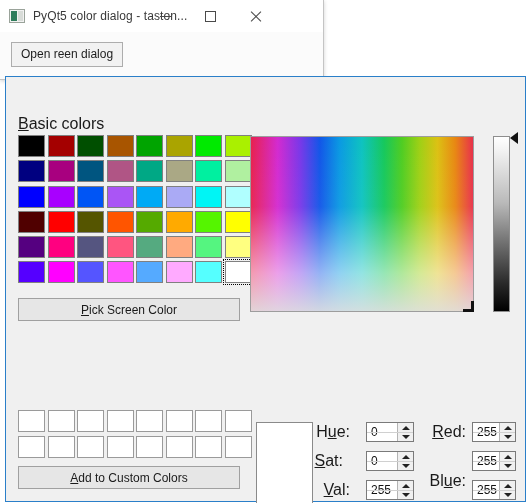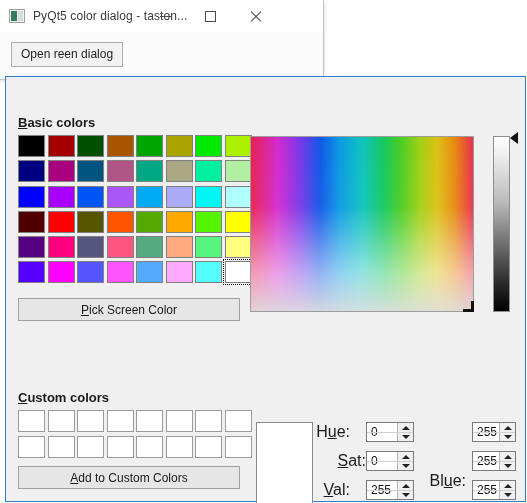--- a/index.html
+++ b/index.html
@@ -86,21 +86,21 @@
     position:absolute; right: 0px; top:0; width: 44px; height: 33px;
     display:flex; align-items:center; justify-content:center;
   }
   #dlg-close .close-glyph { width: 15px; height: 15px; }
   #dlg-close .close-glyph::before, #dlg-close .close-glyph::after {
     width: 16px; top: 7px; background:#2b2b2b;
   }
   #dlg-body { position:absolute; left:0; top:33px; right:0; bottom:0; background:#f0f0f0; }
 
   .grp-label {
-    position: absolute; font-size: 13px; color: #1a1a1a; font-weight: bold;
+    position: absolute; font-size: 16px; color: #1a1a1a;
   }
   .grp-label u { text-decoration: underline; }
 
   
   #basic-colors {
     position:absolute; left: 12px; top: 25px;
     display: grid;
     grid-template-columns: repeat(8, 27px);
     grid-template-rows: repeat(6, 22px);
     column-gap: 2.5px; row-gap: 3.3px;
@@ -283,21 +283,20 @@
           <div class="swatch" style="background: rgb(85, 85, 255);"></div>
           <div class="swatch" style="background: rgb(255, 85, 255);"></div>
           <div class="swatch" style="background: rgb(85, 170, 255);"></div>
           <div class="swatch" style="background: rgb(255, 170, 255);"></div>
           <div class="swatch" style="background: rgb(85, 255, 255);"></div>
           <div class="swatch selected" style="background: rgb(255, 255, 255);"></div>
         </div>
 
       <div id="pick-screen-color"><u>P</u>ick Screen Color</div>
 
-      <div class="grp-label" style="left:12px; top:280px;"><u>C</u>ustom colors</div>
 
       <div id="custom-colors">
           <div class="cswatch" style="background: rgb(255, 255, 255);"></div>
           <div class="cswatch" style="background: rgb(255, 255, 255);"></div>
           <div class="cswatch" style="background: rgb(255, 255, 255);"></div>
           <div class="cswatch" style="background: rgb(255, 255, 255);"></div>
           <div class="cswatch" style="background: rgb(255, 255, 255);"></div>
           <div class="cswatch" style="background: rgb(255, 255, 255);"></div>
           <div class="cswatch" style="background: rgb(255, 255, 255);"></div>
           <div class="cswatch" style="background: rgb(255, 255, 255);"></div>
@@ -325,40 +324,41 @@
       <div class="fld-label" style="left:300px; top:312px; width:44px;">H<u>u</u>e:</div>
       <div class="spin focused" style="left:360px; top:312px; width:48px;">
         <span class="val">0</span>
         <span class="spin-btns">
           <span class="spin-up"></span>
           <span class="spin-mid"></span>
           <span class="spin-dn"></span>
         </span>
       </div>
 
-      <div class="fld-label" style="left:316px; top:341px; width:44px;"><u>S</u>at:</div>
+      <div class="fld-label" style="left:293px; top:341px; width:44px;"><u>S</u>at:</div>
       <div class="spin" style="left:360px; top:341px; width:48px;">
         <span class="val">0</span>
         <span class="spin-btns">
           <span class="spin-up"></span>
           <span class="spin-mid"></span>
           <span class="spin-dn"></span>
         </span>
       </div>
 
       <div class="fld-label" style="left:300px; top:370px; width:44px;"><u>V</u>al:</div>
       <div class="spin" style="left:360px; top:370px; width:48px;">
         <span class="val">255</span>
         <span class="spin-btns">
           <span class="spin-up"></span>
           <span class="spin-mid"></span>
           <span class="spin-dn"></span>
         </span>
       </div>
 
+      <div class="fld-label" style="left:396px; top:312px; width:64px;"><u>R</u>ed:</div>
       <div class="spin" style="left:466px; top:312px; width:44px;">
         <span class="val">255</span>
         <span class="spin-btns">
           <span class="spin-up"></span>
           <span class="spin-mid"></span>
           <span class="spin-dn"></span>
         </span>
       </div>
 
       <div class="spin" style="left:466px; top:341px; width:44px;">

